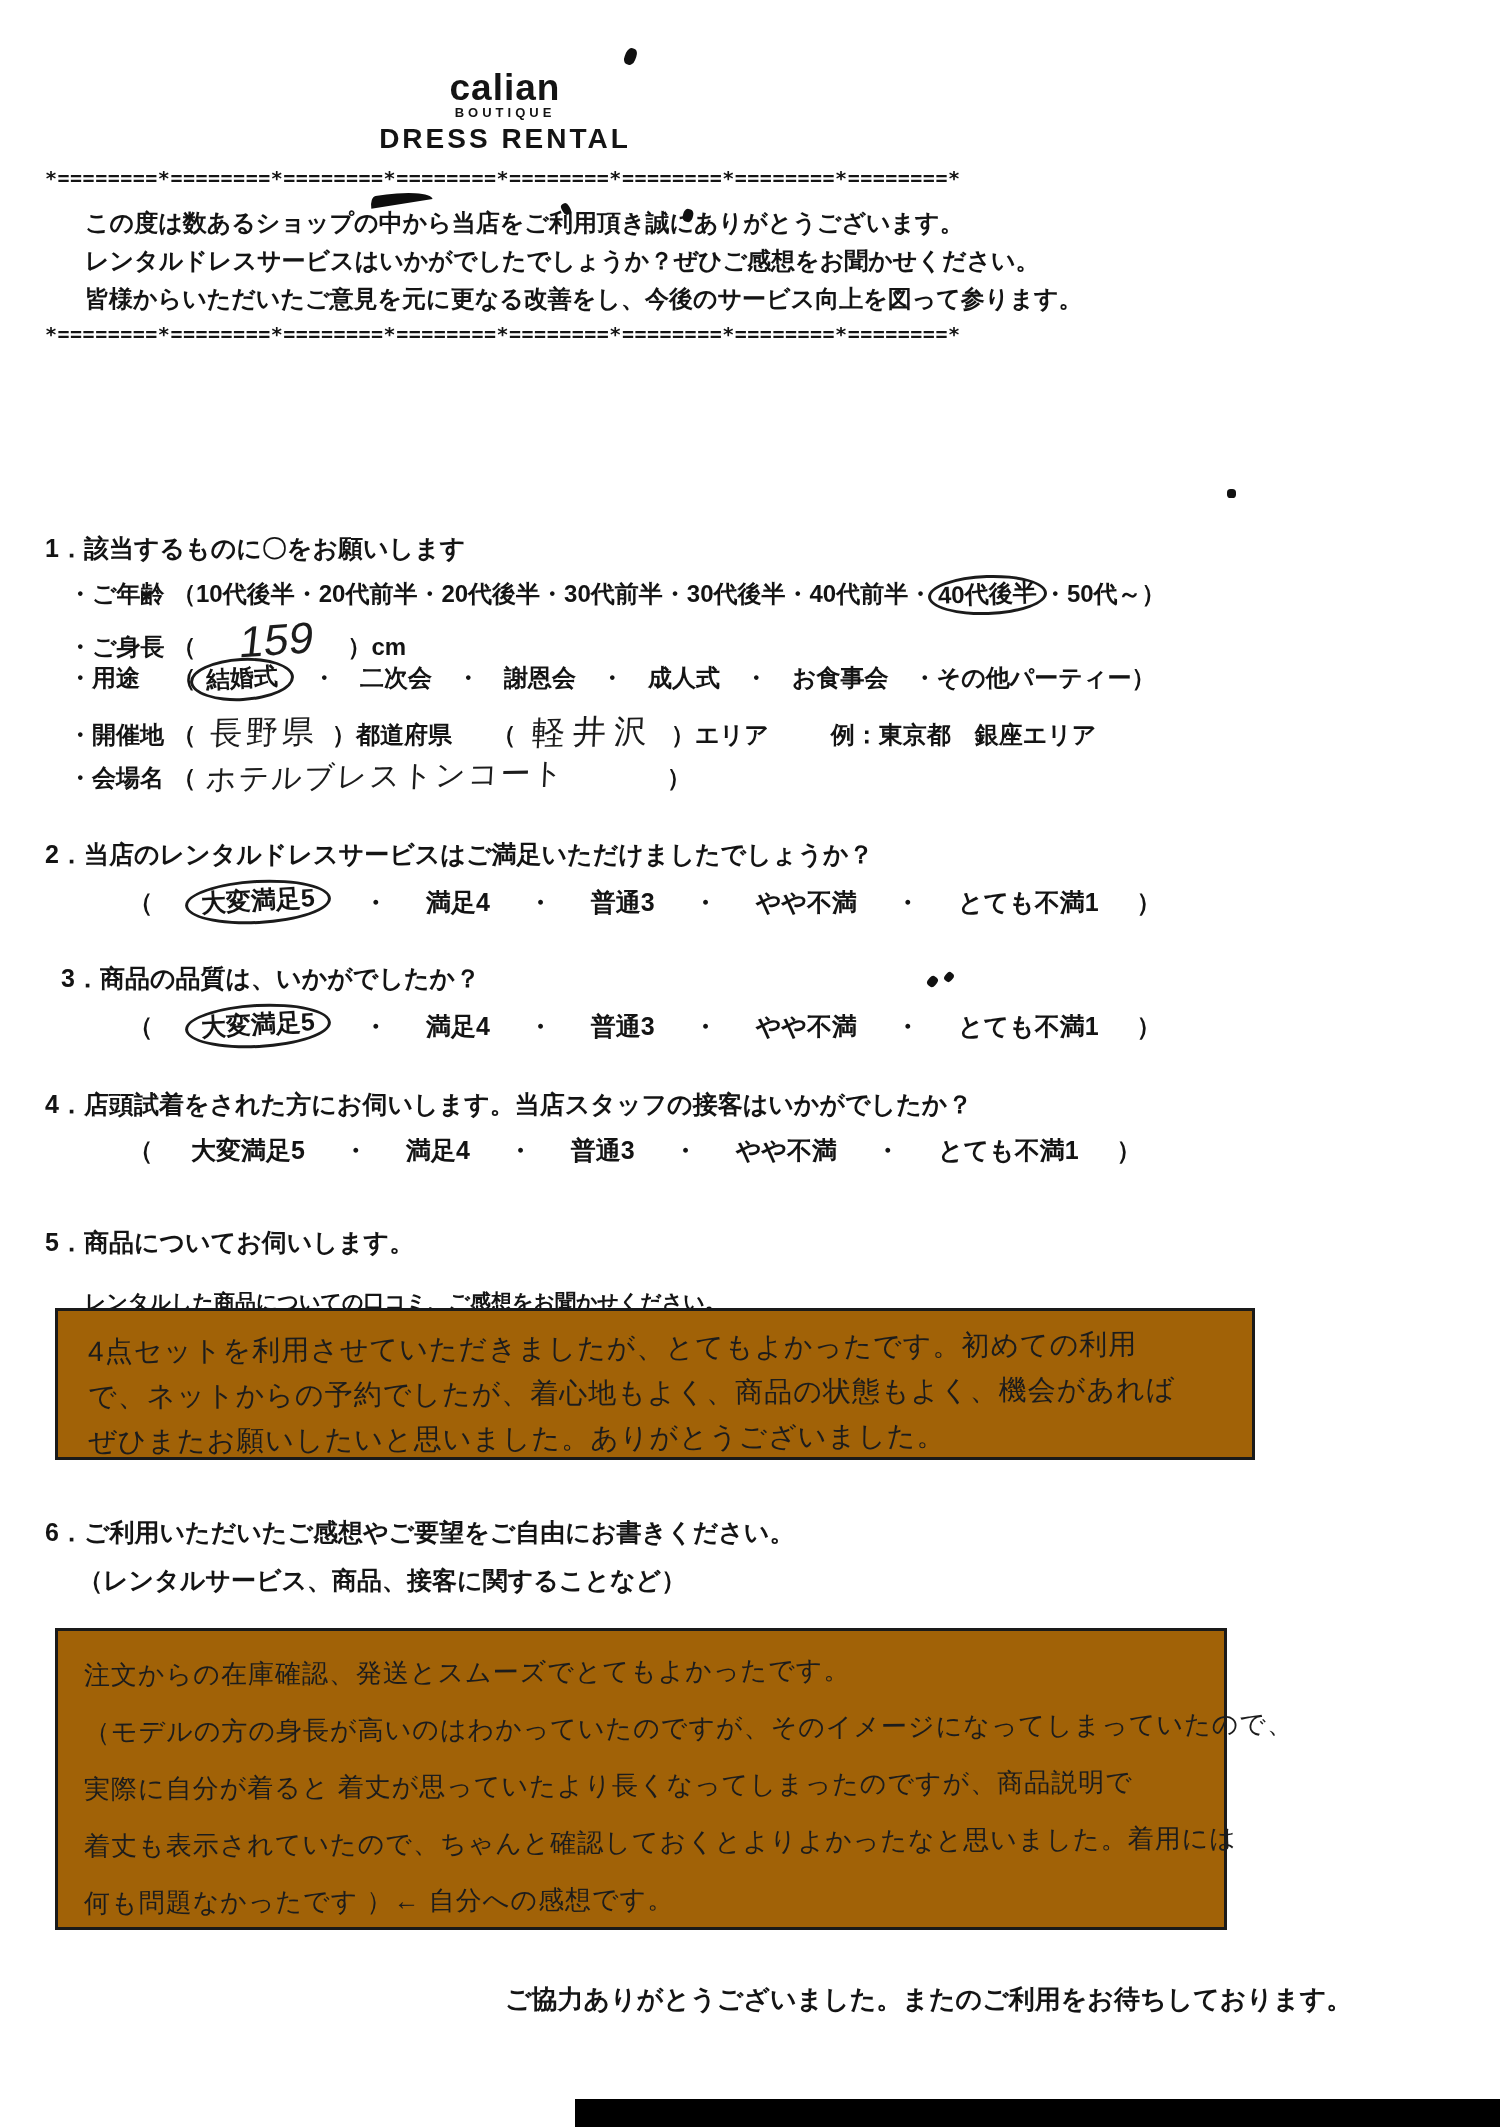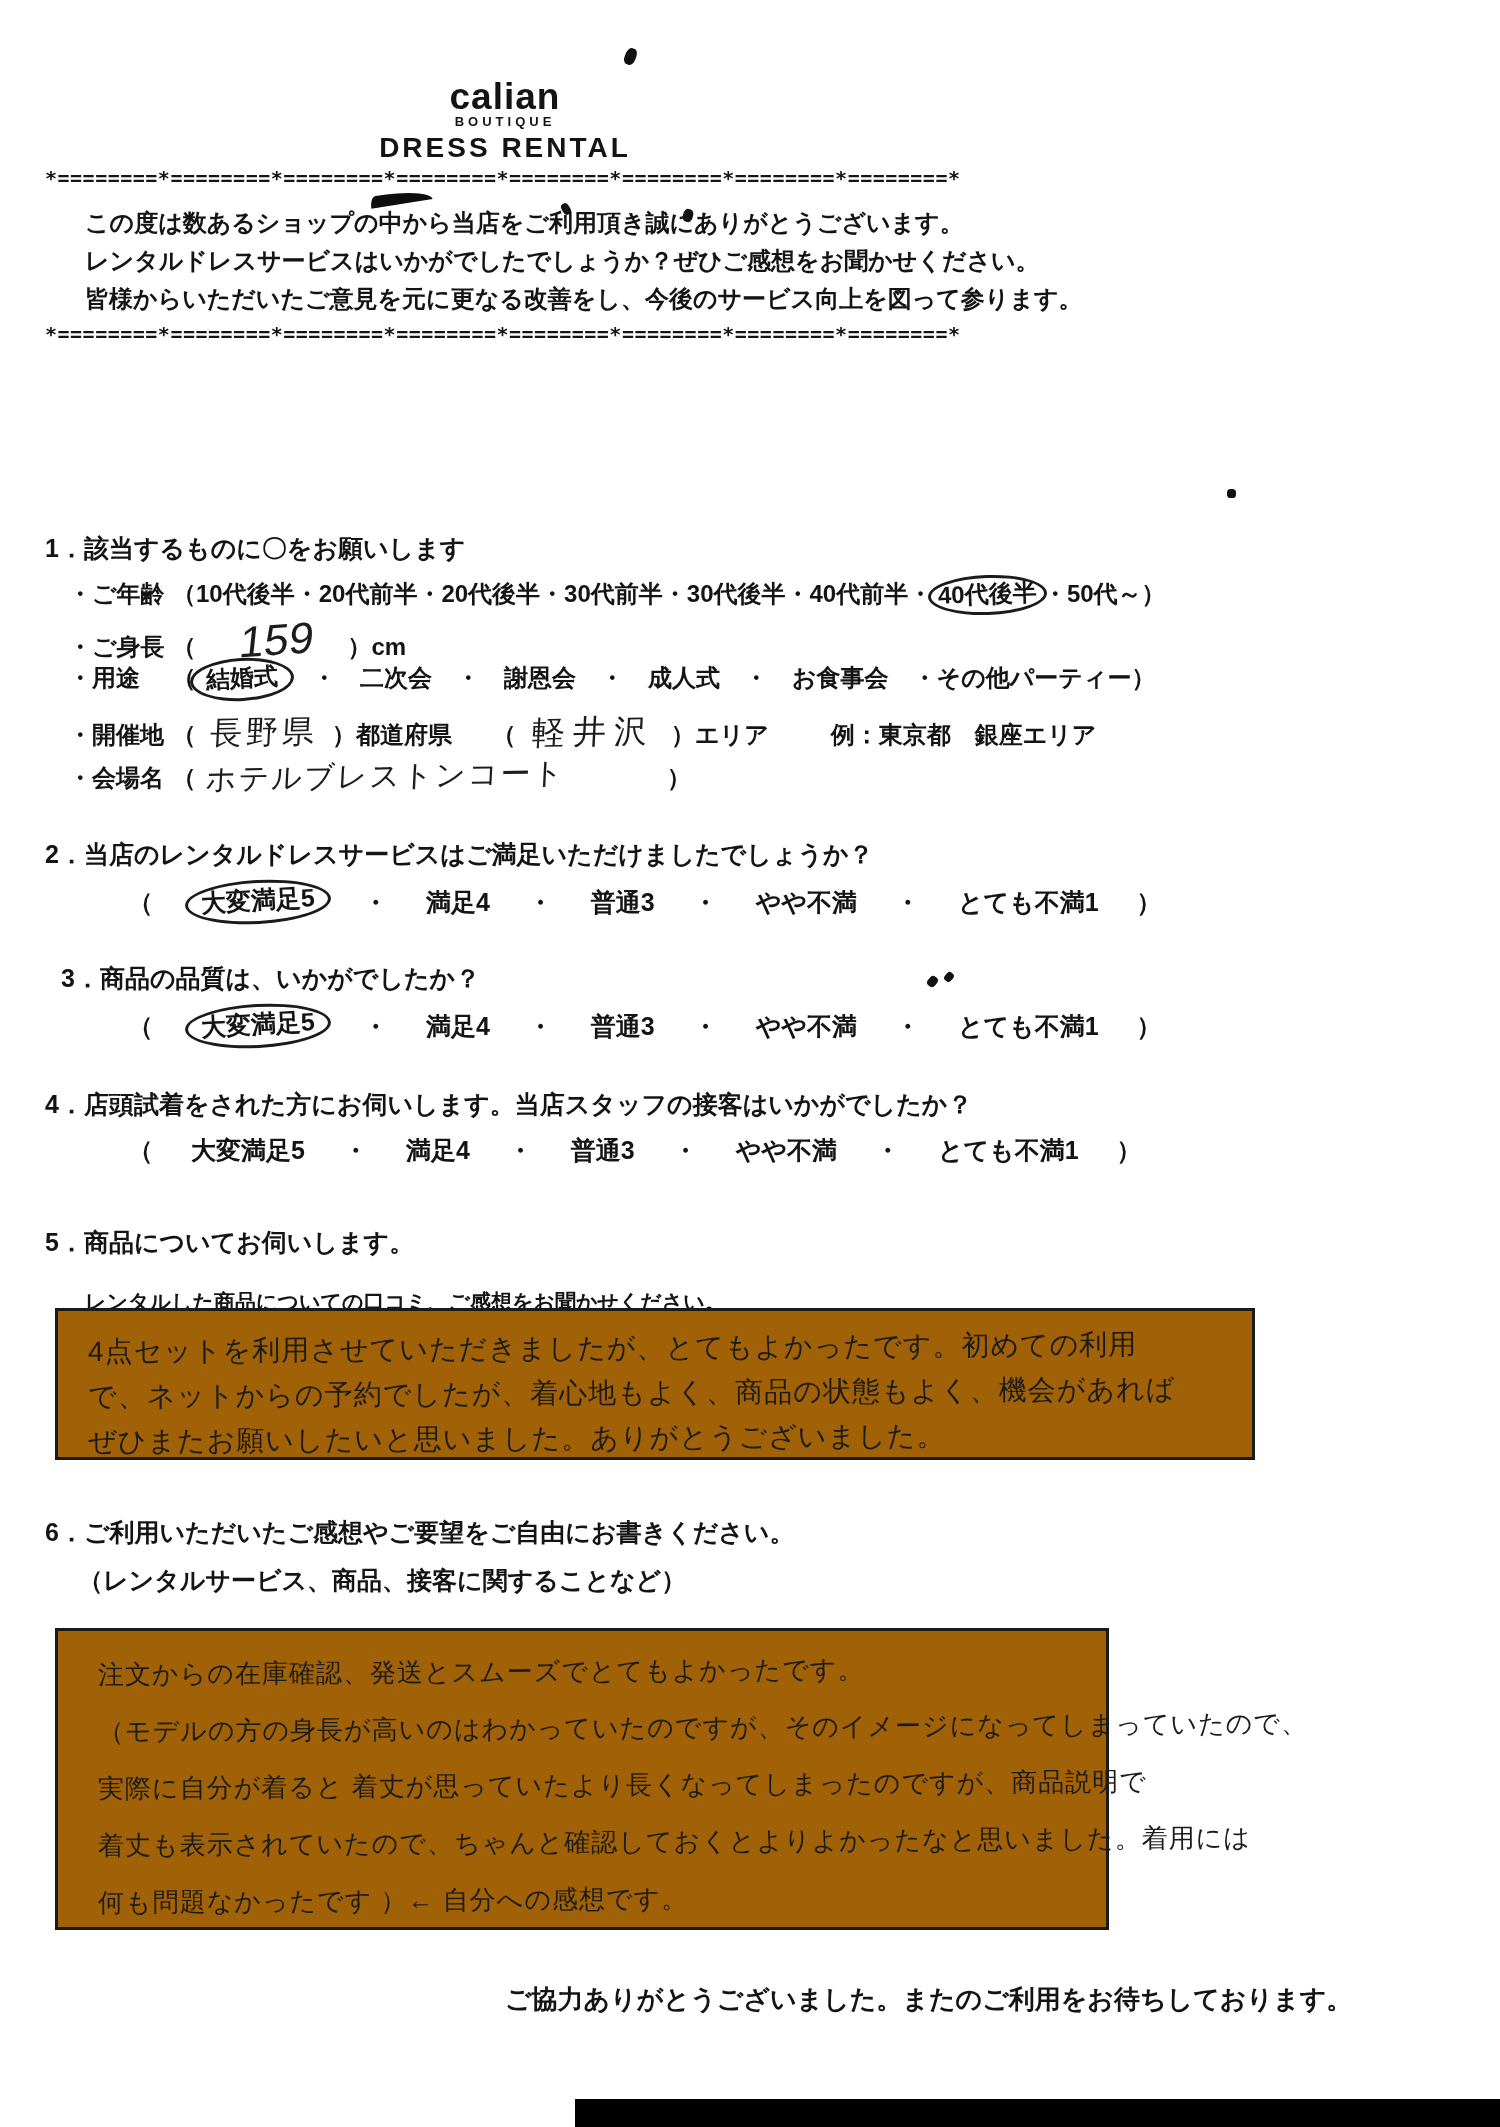--- a/index.html
+++ b/index.html
@@ -5,21 +5,21 @@
   html,body { margin:0; padding:0; background:#ffffff; }
   .page {
     position:relative; width:1500px; height:2127px; background:#ffffff;
     font-family:"Liberation Sans","DejaVu Sans",sans-serif; color:#141414;
     overflow:hidden;
   }
   .abs { position:absolute; }
   .print { font-weight:600; }
 
   
-  .logo { left:45px; top:80px; width:920px; text-align:center; }
+  .logo { left:45px; top:71px; width:920px; text-align:center; }
   .logo-name { font-size:37px; font-weight:800; letter-spacing:1px; line-height:34px; }
   .logo-sub  { font-size:13px; font-weight:700; letter-spacing:4px; line-height:15px; }
   .logo-type { font-size:28px; font-weight:700; letter-spacing:3px; line-height:38px; }
 
   
   .sep {
     left:45px; width:1010px; font-family:"DejaVu Sans Mono","Liberation Mono",monospace;
     font-size:20px; font-weight:700; white-space:nowrap; letter-spacing:0.5px;
   }
   .sep-top { top:166px; }
@@ -54,21 +54,21 @@
 
   
   .scale-row {
     left:128px; display:flex; gap:38px; align-items:center;
     font-size:25px; font-weight:600; white-space:nowrap;
   }
 
   
   .answer-box { border:3px solid #1a1a1a; background:#a16207; }
   .box-q5 { left:55px; top:1308px; width:1200px; height:152px; padding:14px 30px; box-sizing:border-box; }
-  .box-q6 { left:55px; top:1628px; width:1054px; height:302px; padding:12px 40px; box-sizing:border-box; }
+  .box-q6 { left:55px; top:1628px; width:1172px; height:302px; padding:12px 26px; box-sizing:border-box; }
   .hw-line { font-size:28px; font-weight:500; color:#1c1c1c; letter-spacing:1px;
              white-space:nowrap; transform:rotate(-0.4deg); }
   .box-q5 .hw-line { line-height:45px; }
   .box-q6 .hw-line { line-height:57px; font-size:26px; }
 
   .closing { left:505px; top:1982px; font-size:26px; font-weight:600; white-space:nowrap; }
 
   
   .scan-bar { left:575px; top:2099px; width:925px; height:28px; background:#000; }
   .speck { background:#111; border-radius:40%; }

